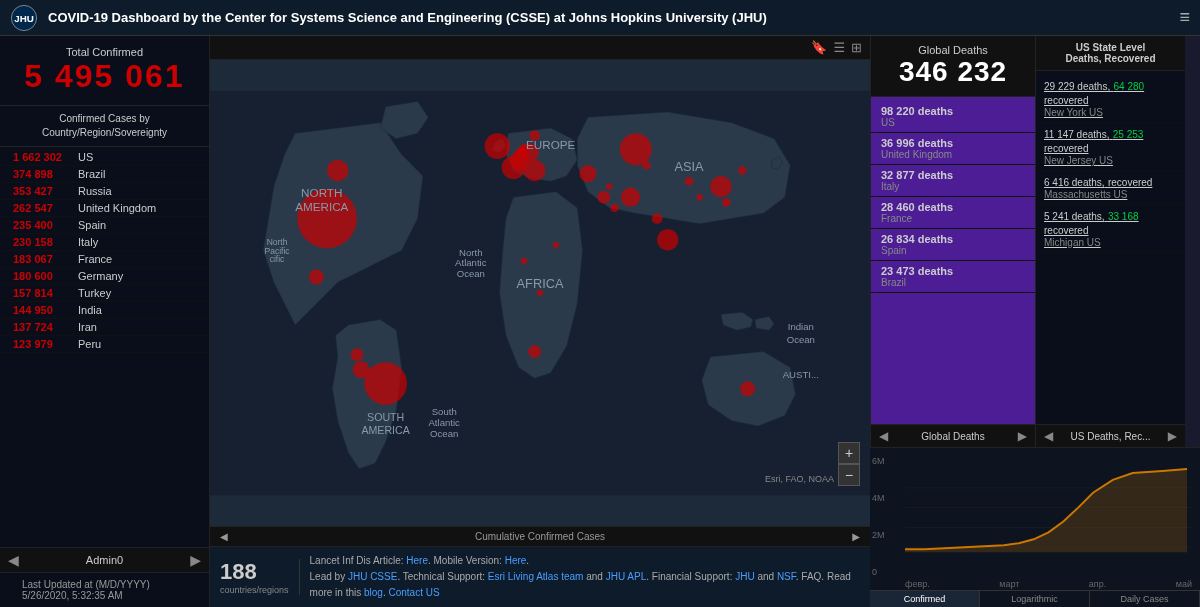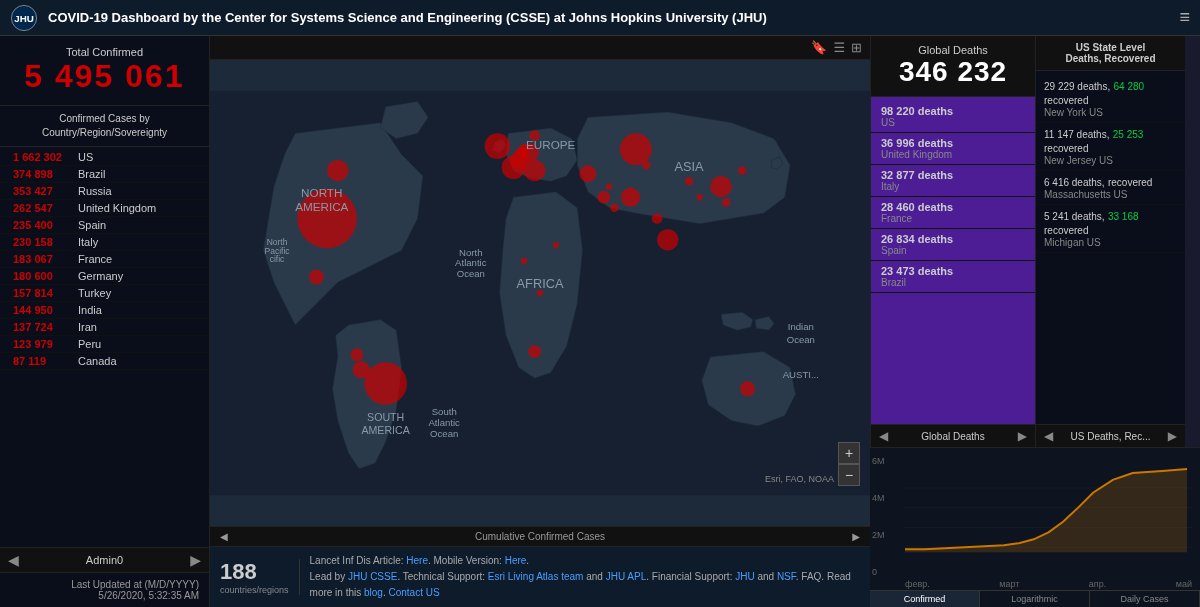--- a/index.html
+++ b/index.html
@@ -116,26 +116,26 @@
       color: #888;
       cursor: pointer;
       font-size: 14px;
     }
     .left-nav .nav-label {
       color: #ccc;
       font-size: 11px;
     }
 
     .last-updated {
-      padding: 6px 10px;
+      padding: 6px 22px;
       background: #0a0e1a;
       border-top: 1px solid #222;
       color: #999;
       font-size: 10px;
-      text-align: right;
+      text-align: left;
     }
 
     
     .map-area {
       flex: 1;
       background: #1a2535;
       position: relative;
       display: flex;
       flex-direction: column;
     }
@@ -321,20 +321,21 @@
     .us-state-header .label {
       color: #ccc;
       font-size: 10px;
       font-weight: bold;
     }
 
     .us-state-list {
       flex: 1;
       overflow-y: auto;
       padding: 4px 0;
+      text-decoration: underline;
     }
     .us-state-item {
       padding: 4px 8px;
       border-bottom: 1px solid #111;
     }
     .us-state-item .deaths {
       color: #ccc;
       font-size: 10px;
     }
     .us-state-item .recovered {
@@ -498,24 +499,20 @@
           <span class="count">144 950</span>
           <span class="name">India</span>
         </div>
         <div class="country-item">
           <span class="count">137 724</span>
           <span class="name">Iran</span>
         </div>
         <div class="country-item">
           <span class="count">123 979</span>
           <span class="name">Peru</span>
-        </div>
-        <div class="country-item">
-          <span class="count">87 119</span>
-          <span class="name">Canada</span>
         </div>
       </div>
     <div class="left-nav">
       <span class="nav-btn">◀</span>
       <span class="nav-label">Admin0</span>
       <span class="nav-btn">▶</span>
     </div>
     <div class="last-updated">
       <div>Last Updated at (M/D/YYYY)</div>
       <div>5/26/2020, 5:32:35 AM</div>

